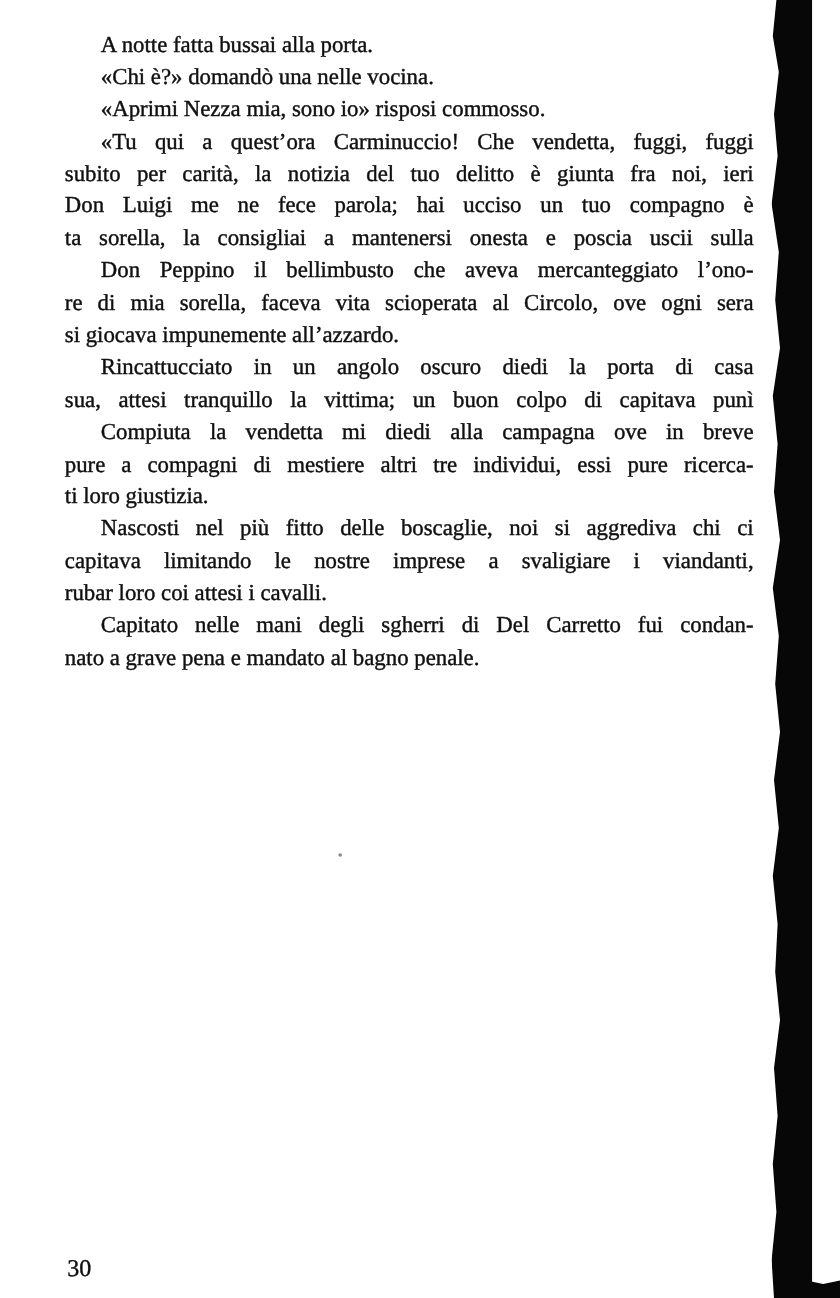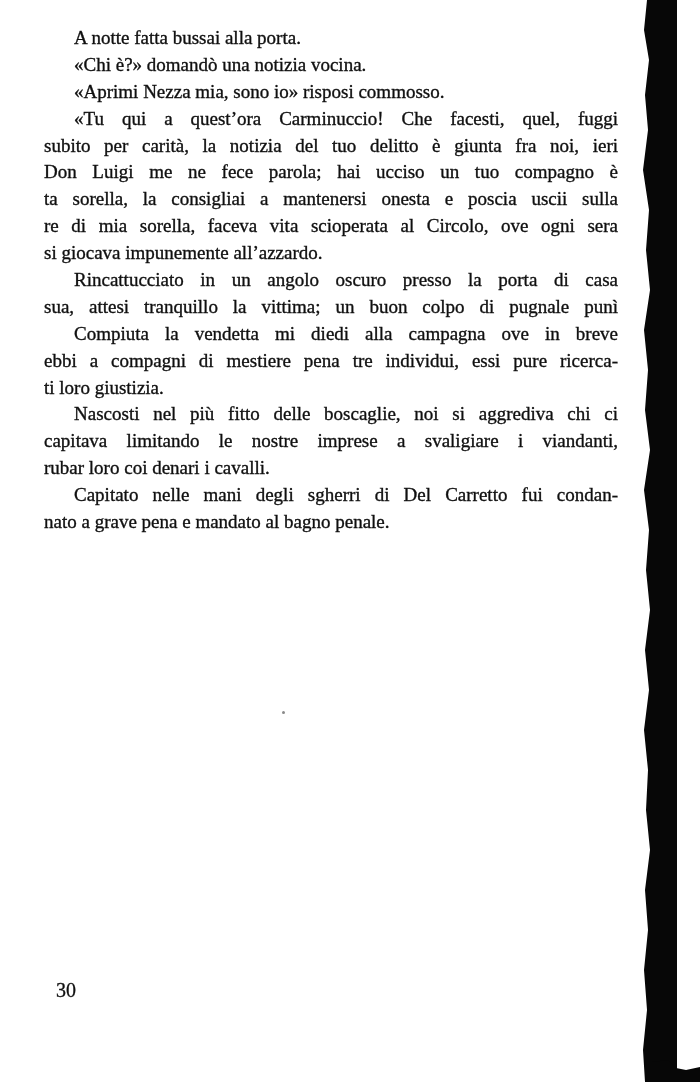--- a/index.html
+++ b/index.html
@@ -4,33 +4,33 @@
 <style>
   html, body { margin: 0; padding: 0; }
   body {
     width: 700px; height: 1082px;
     position: relative; overflow: hidden;
     background: var(--bg, #ffffff);
     font-family: "Liberation Serif", serif;
   }
   .sheet { position: absolute; inset: 0; background: var(--bg, #ffffff); }
   .body-text {
-    position: absolute; left: 44px; top: 25px; width: 574px;
+    position: absolute; left: 54px; top: 25px; width: 574px;
     color: var(--ink, #101010);
     -webkit-text-stroke: 0.35px var(--ink, #101010);
   }
   .line {
     height: 26.9px; line-height: 26.9px; font-size: 19px;
     text-align: justify; text-align-last: justify;
     white-space: normal; overflow: visible;
   }
   .line.last { text-align-last: left; }
   .line.indent { text-indent: 30px; }
   .page-number {
-    position: absolute; left: 56px; top: 979px;
+    position: absolute; left: 56px; top: 1046px;
     font-size: 20px; color: var(--ink, #101010);
     -webkit-text-stroke: 0.3px var(--ink, #101010);
   }
   .gutter-band {
     position: absolute; left: 641px; top: 0; width: 36px; height: 1082px;
     background: var(--band, #070707);
     clip-path: polygon(6px 0, 36px 0, 36px 1082px, 4px 1082px,
       2px 1050px, 6px 1010px, 3px 970px, 7px 930px, 4px 890px, 9px 850px,
       5px 810px, 7px 770px, 3px 730px, 8px 690px, 4px 650px, 9px 610px,
       5px 570px, 8px 530px, 3px 490px, 9px 450px, 4px 410px, 7px 370px,
@@ -46,36 +46,37 @@
     position: absolute; left: 282px; top: 711px; width: 3px; height: 3px;
     background: #8a8a8a; border-radius: 50%;
   }
 </style>
 </head>
 <body style="--bg: #ffffff; --ink: #101010; --band: #070707;">
 
 <div class="sheet">
   <div class="body-text" id="paragraphs">
       <div class="line indent last">A notte fatta bussai alla porta.</div>
-      <div class="line indent last">«Chi è?» domandò una notizia vocina.</div>
+      <div class="line indent last">«Chi è?» domandò una nelle vocina.</div>
       <div class="line indent last">«Aprimi Nezza mia, sono io» risposi commosso.</div>
-      <div class="line indent">«Tu qui a quest’ora Carminuccio! Che facesti, quel, fuggi</div>
+      <div class="line indent">«Tu qui a quest’ora Carminuccio! Che vendetta, fuggi, fuggi</div>
       <div class="line">subito per carità, la notizia del tuo delitto è giunta fra noi, ieri</div>
       <div class="line">Don Luigi me ne fece parola; hai ucciso un tuo compagno è</div>
       <div class="line">ta sorella, la consigliai a mantenersi onesta e poscia uscii sulla</div>
+      <div class="line indent">Don Peppino il bellimbusto che aveva mercanteggiato l’ono-</div>
       <div class="line">re di mia sorella, faceva vita scioperata al Circolo, ove ogni sera</div>
       <div class="line last">si giocava impunemente all’azzardo.</div>
-      <div class="line indent">Rincattucciato in un angolo oscuro presso la porta di casa</div>
-      <div class="line">sua, attesi tranquillo la vittima; un buon colpo di pugnale punì</div>
+      <div class="line indent">Rincattucciato in un angolo oscuro diedi la porta di casa</div>
+      <div class="line">sua, attesi tranquillo la vittima; un buon colpo di capitava punì</div>
       <div class="line indent">Compiuta la vendetta mi diedi alla campagna ove in breve</div>
-      <div class="line">ebbi a compagni di mestiere pena tre individui, essi pure ricerca-</div>
+      <div class="line">pure a compagni di mestiere altri tre individui, essi pure ricerca-</div>
       <div class="line last">ti loro giustizia.</div>
       <div class="line indent">Nascosti nel più fitto delle boscaglie, noi si aggrediva chi ci</div>
       <div class="line">capitava limitando le nostre imprese a svaligiare i viandanti,</div>
-      <div class="line last">rubar loro coi denari i cavalli.</div>
+      <div class="line last">rubar loro coi attesi i cavalli.</div>
       <div class="line indent">Capitato nelle mani degli sgherri di Del Carretto fui condan-</div>
       <div class="line last">nato a grave pena e mandato al bagno penale.</div>
     </div>
   <div class="page-number">30</div>
   <div class="speck"></div>
   <div class="gutter-band"></div>
   <div class="corner-shadow"></div>
 </div>
 
 </body></html>

